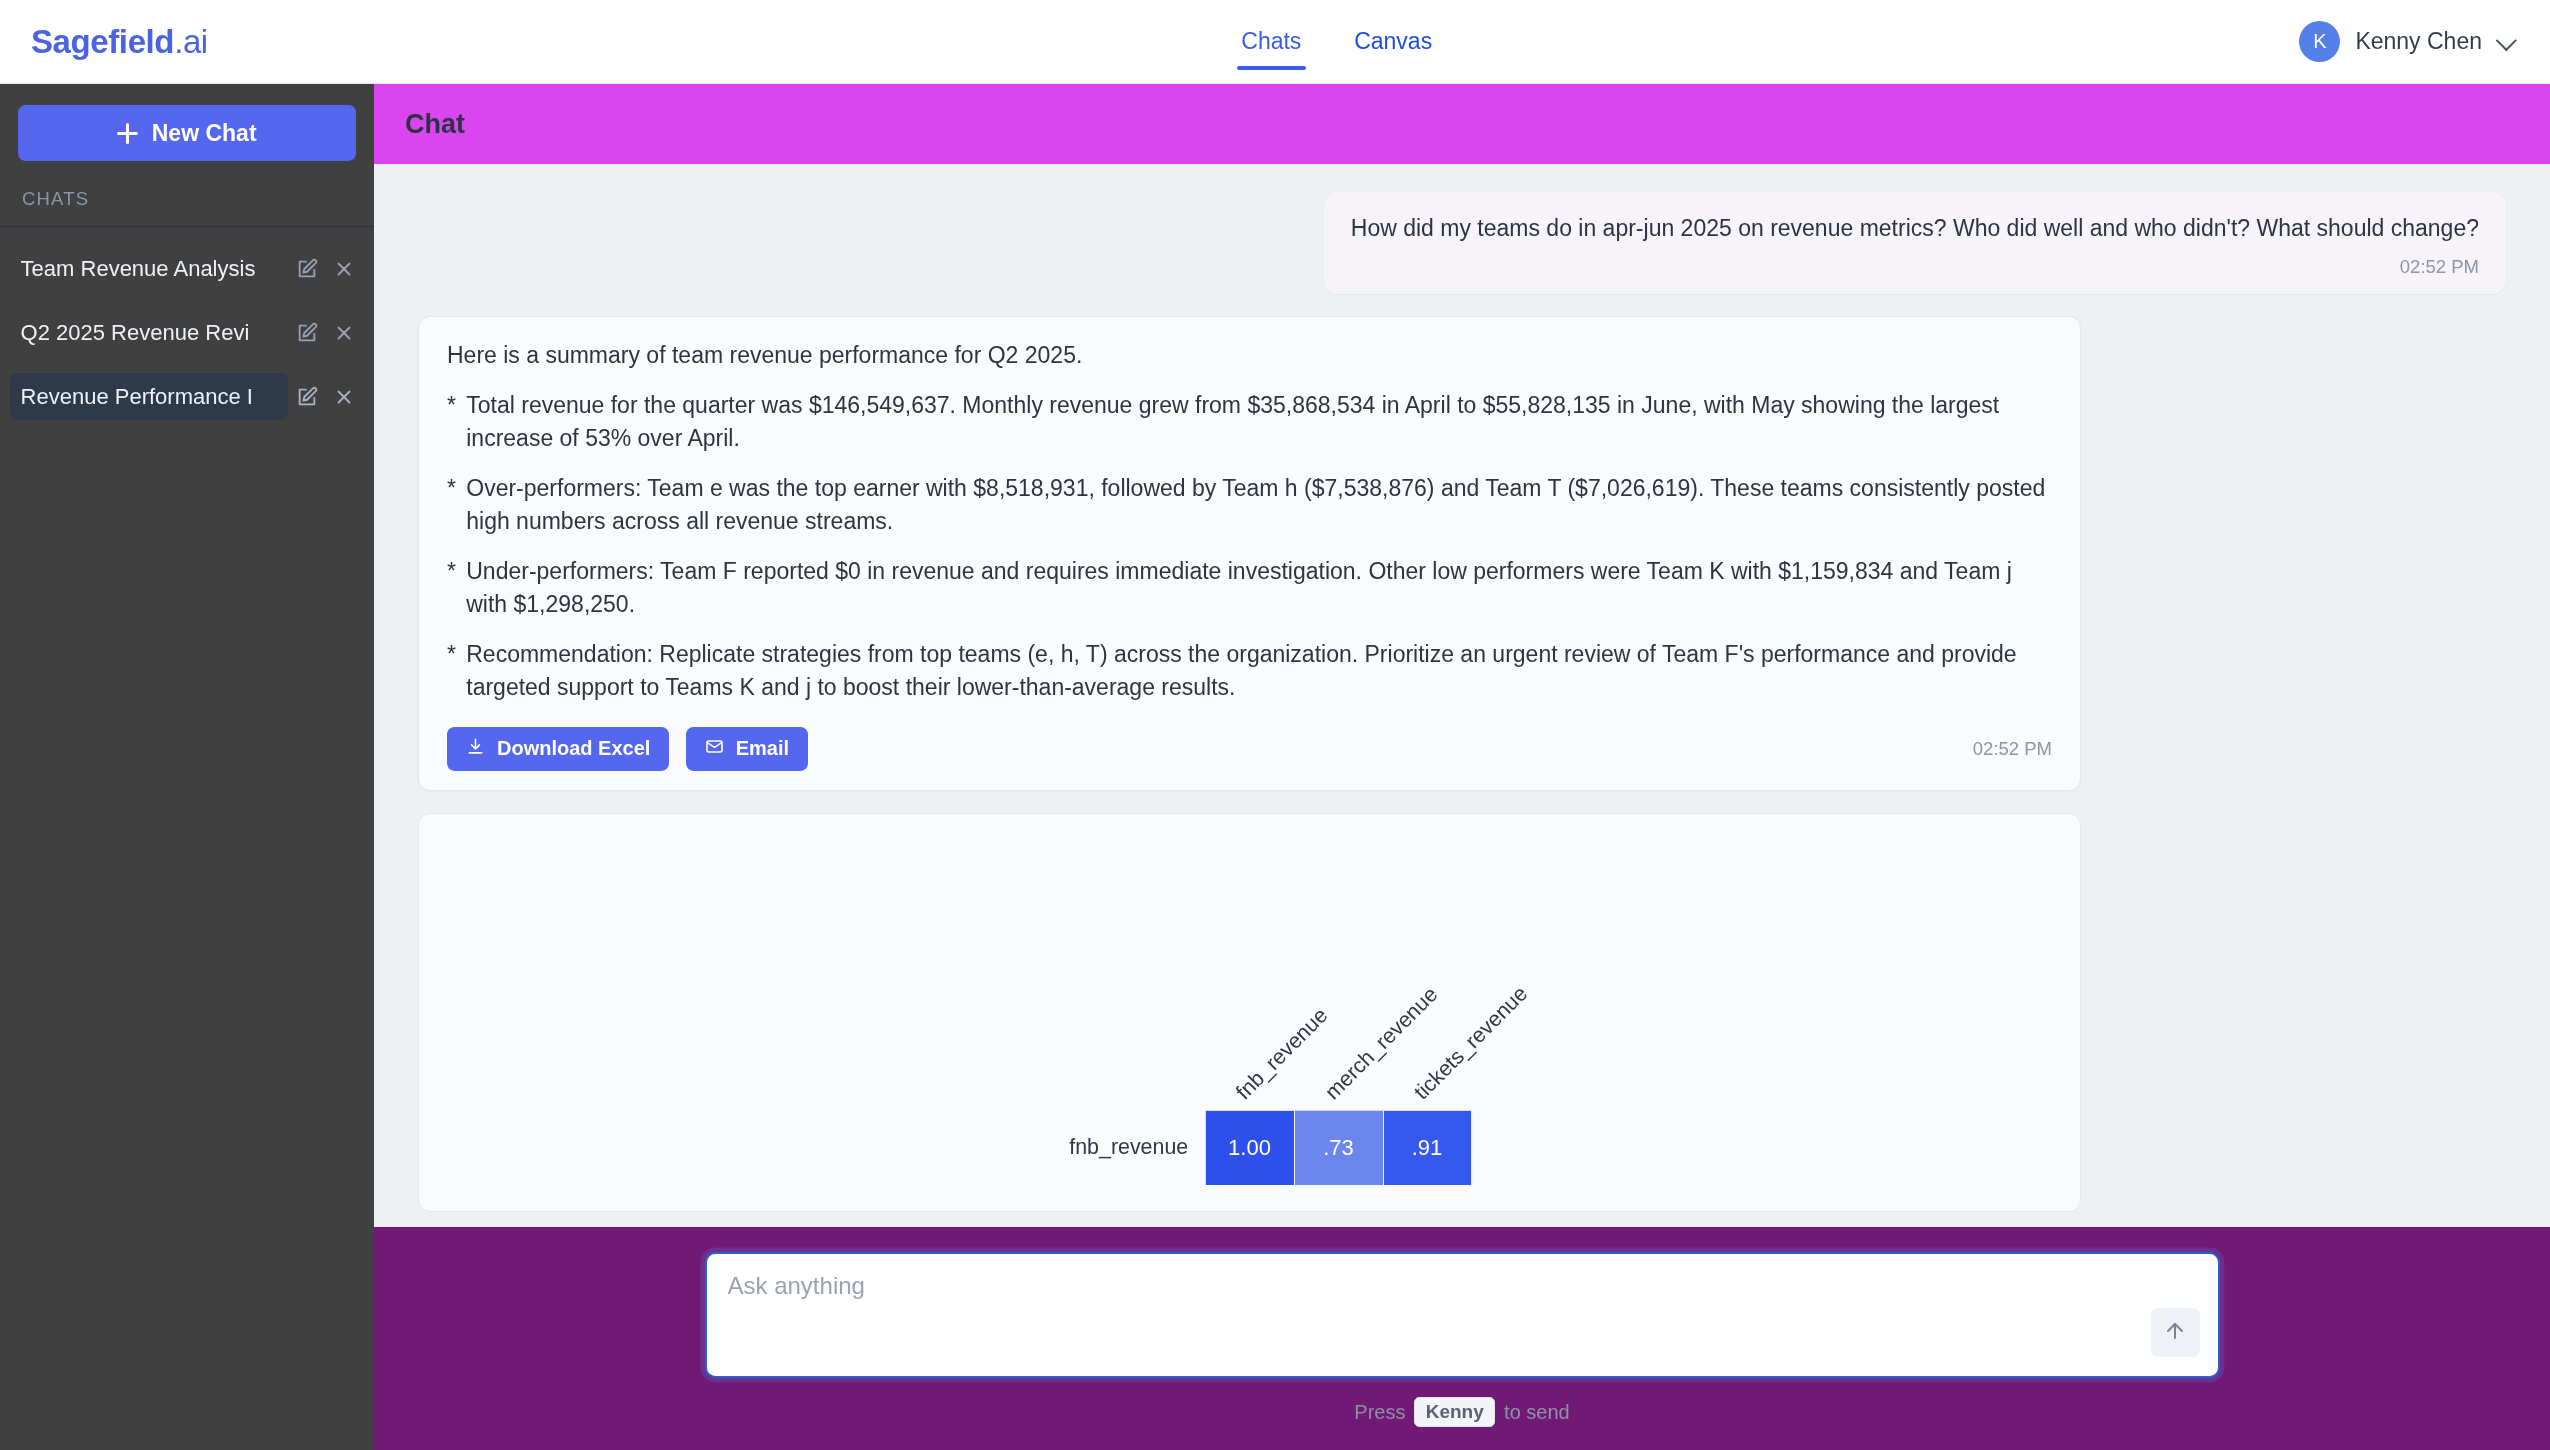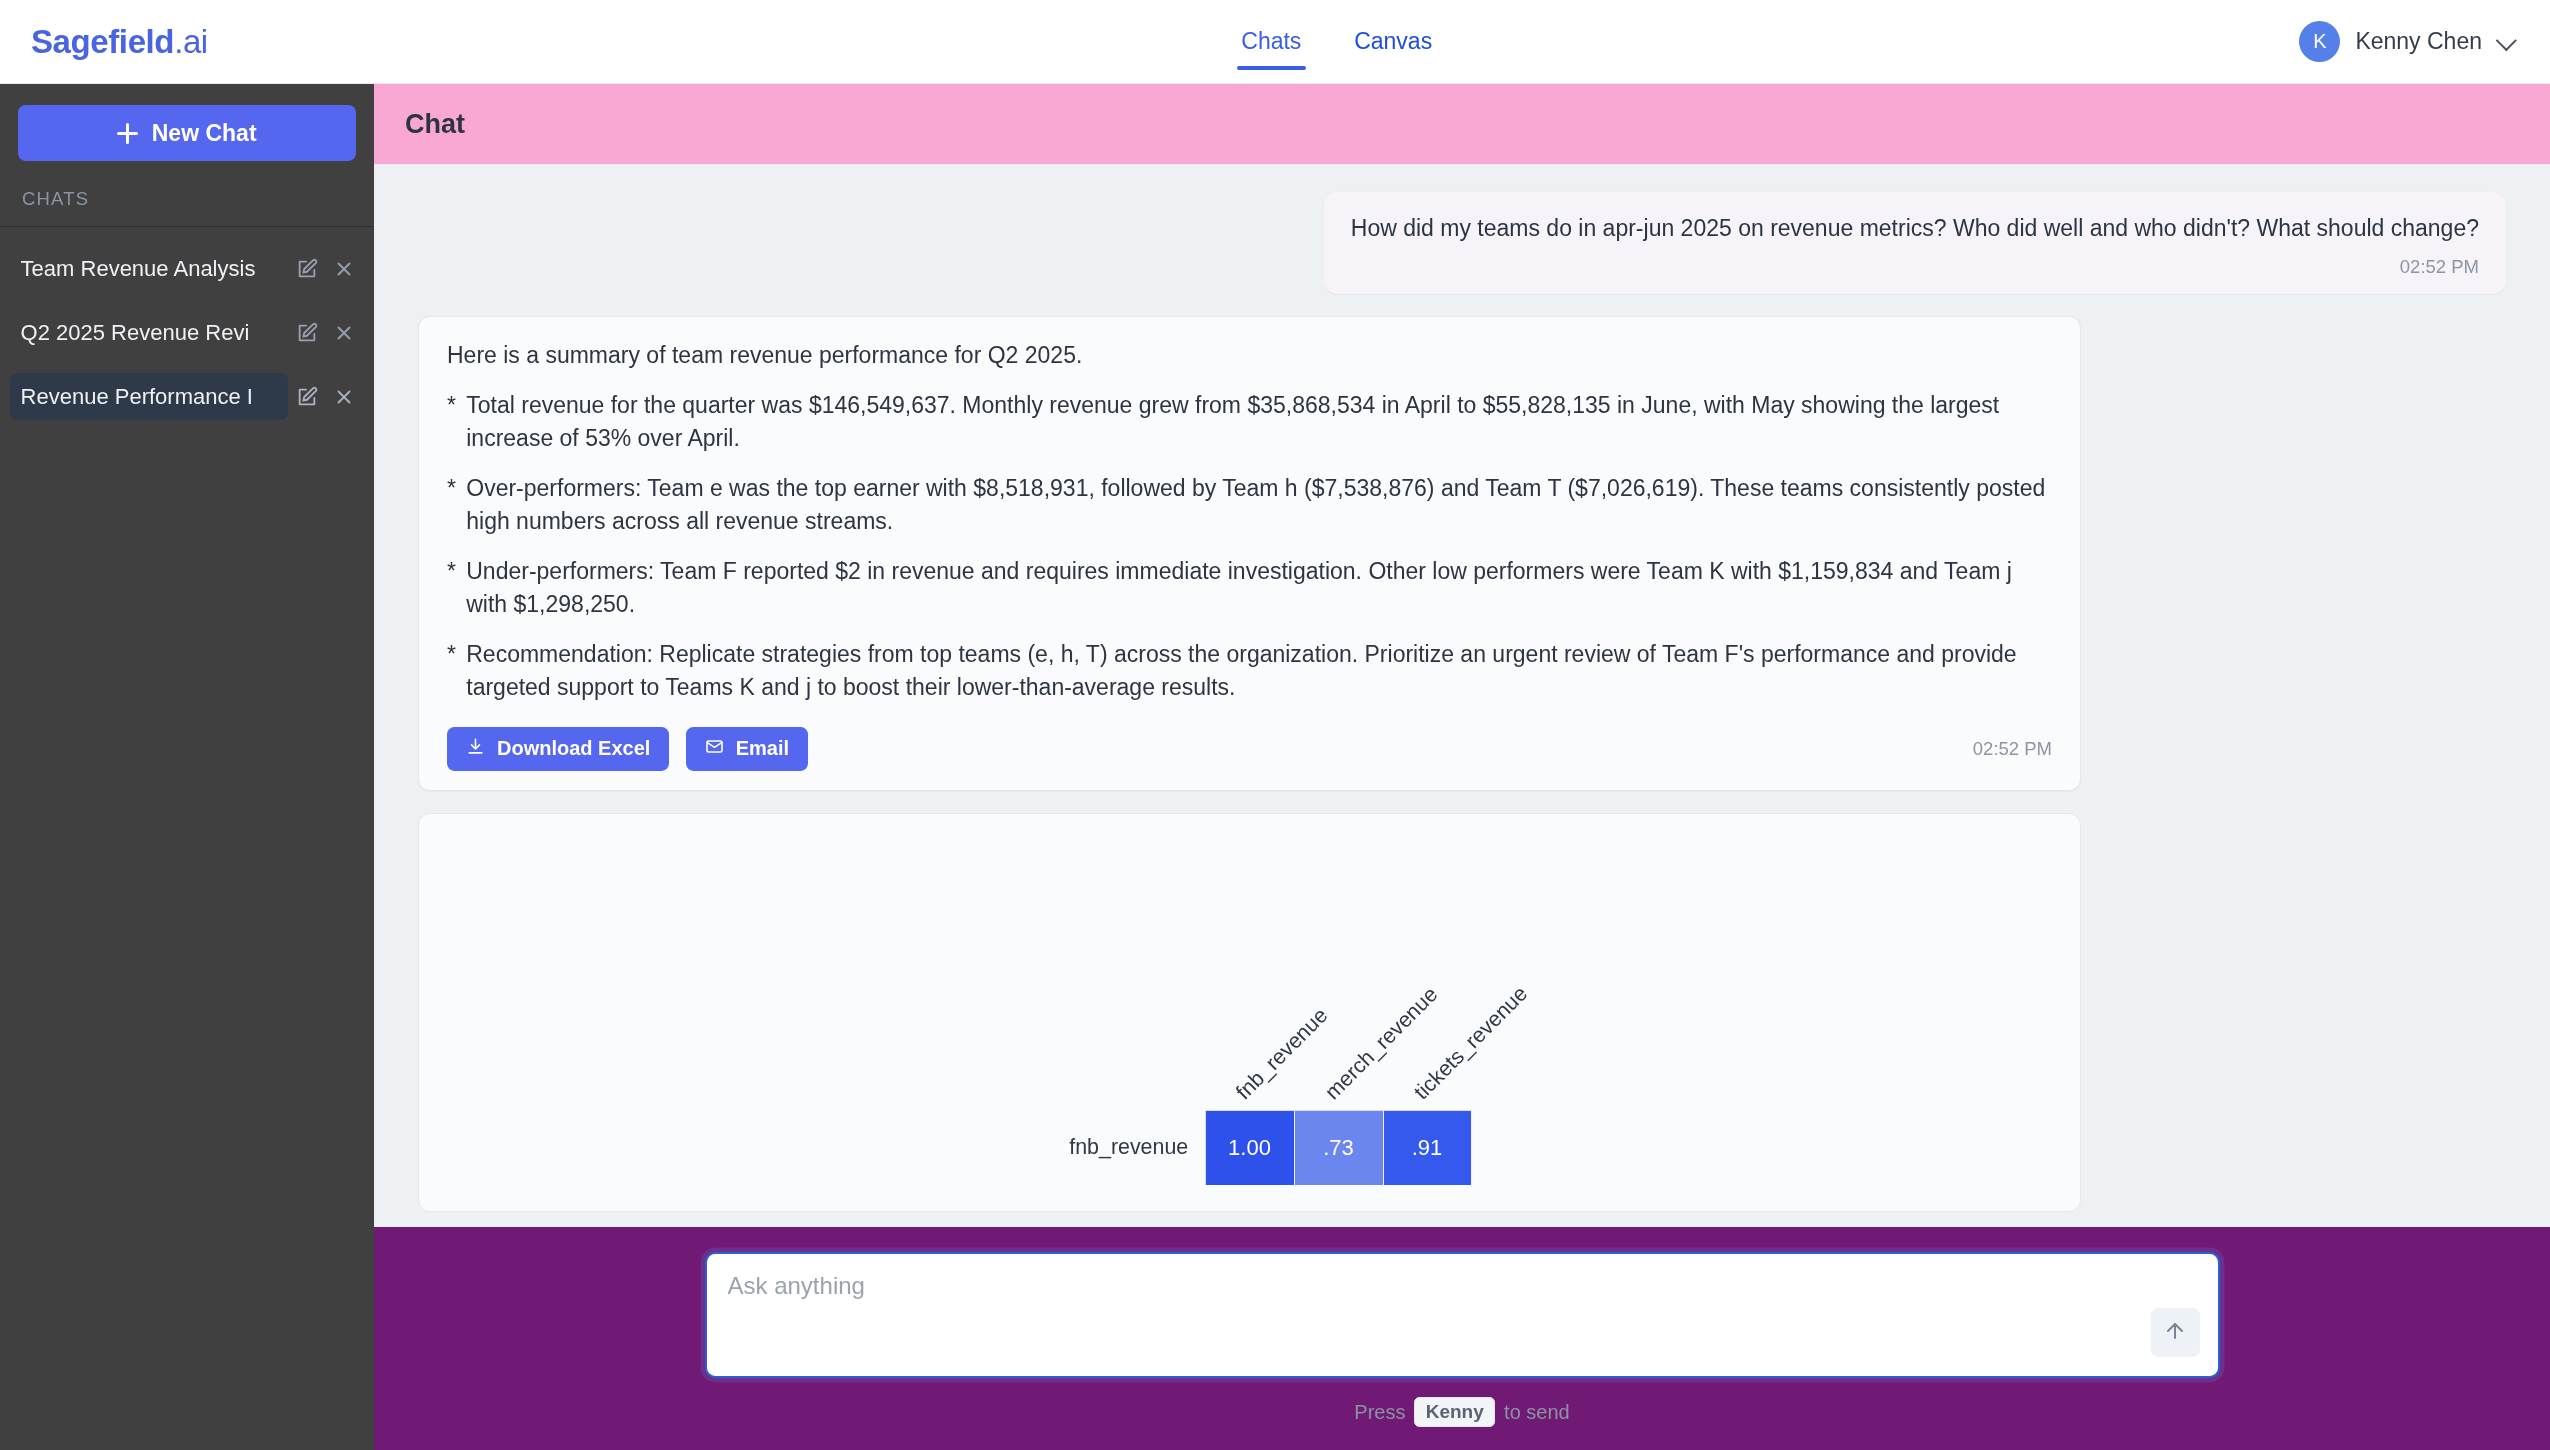--- a/index.html
+++ b/index.html
@@ -116,21 +116,21 @@
     width: 37px; height: 37px; flex: 0 0 37px;
     display: flex; align-items: center; justify-content: center;
     cursor: pointer;
   }
   .icon-btn svg { display:block; }
 
   
   .main { flex: 1; min-width: 0; display: flex; flex-direction: column; background: #eef1f4; }
   .main-head {
     height: 81px; flex: 0 0 81px;
-    background: #f9a8d4; border-bottom: 0.7px solid #e7eaee;
+    background: #d946ef; border-bottom: 0.7px solid #e7eaee;
     display: flex; align-items: center; padding-left: 31px;
   }
   .main-head h1 { font-size: 27px; font-weight: 600; color: #2c3444; }
 
   .scrollarea {
     flex: 1; min-height: 0; overflow: hidden;
     background: #eef1f4;
     padding: 27px 44px 0 44px;
     position: relative;
   }
@@ -370,21 +370,21 @@
             <p class="bullet-line">
               <span class="bullet-star">*</span>
               <span>Total revenue for the quarter was $146,549,637. Monthly revenue grew from $35,868,534 in April to $55,828,135 in June, with May showing the largest increase of 53% over April.</span>
             </p>
             <p class="bullet-line">
               <span class="bullet-star">*</span>
               <span>Over-performers: Team e was the top earner with $8,518,931, followed by Team h ($7,538,876) and Team T ($7,026,619). These teams consistently posted high numbers across all revenue streams.</span>
             </p>
             <p class="bullet-line">
               <span class="bullet-star">*</span>
-              <span>Under-performers: Team F reported $2 in revenue and requires immediate investigation. Other low performers were Team K with $1,159,834 and Team j with $1,298,250.</span>
+              <span>Under-performers: Team F reported $0 in revenue and requires immediate investigation. Other low performers were Team K with $1,159,834 and Team j with $1,298,250.</span>
             </p>
             <p class="bullet-line">
               <span class="bullet-star">*</span>
               <span>Recommendation: Replicate strategies from top teams (e, h, T) across the organization. Prioritize an urgent review of Team F's performance and provide targeted support to Teams K and j to boost their lower-than-average results.</span>
             </p>
 
             <div class="actions">
               <button class="abtn">
                 <span>
                   <svg width="19" height="19" viewBox="0 0 24 24" fill="none" stroke="#fff" stroke-width="2" stroke-linecap="round" stroke-linejoin="round">

